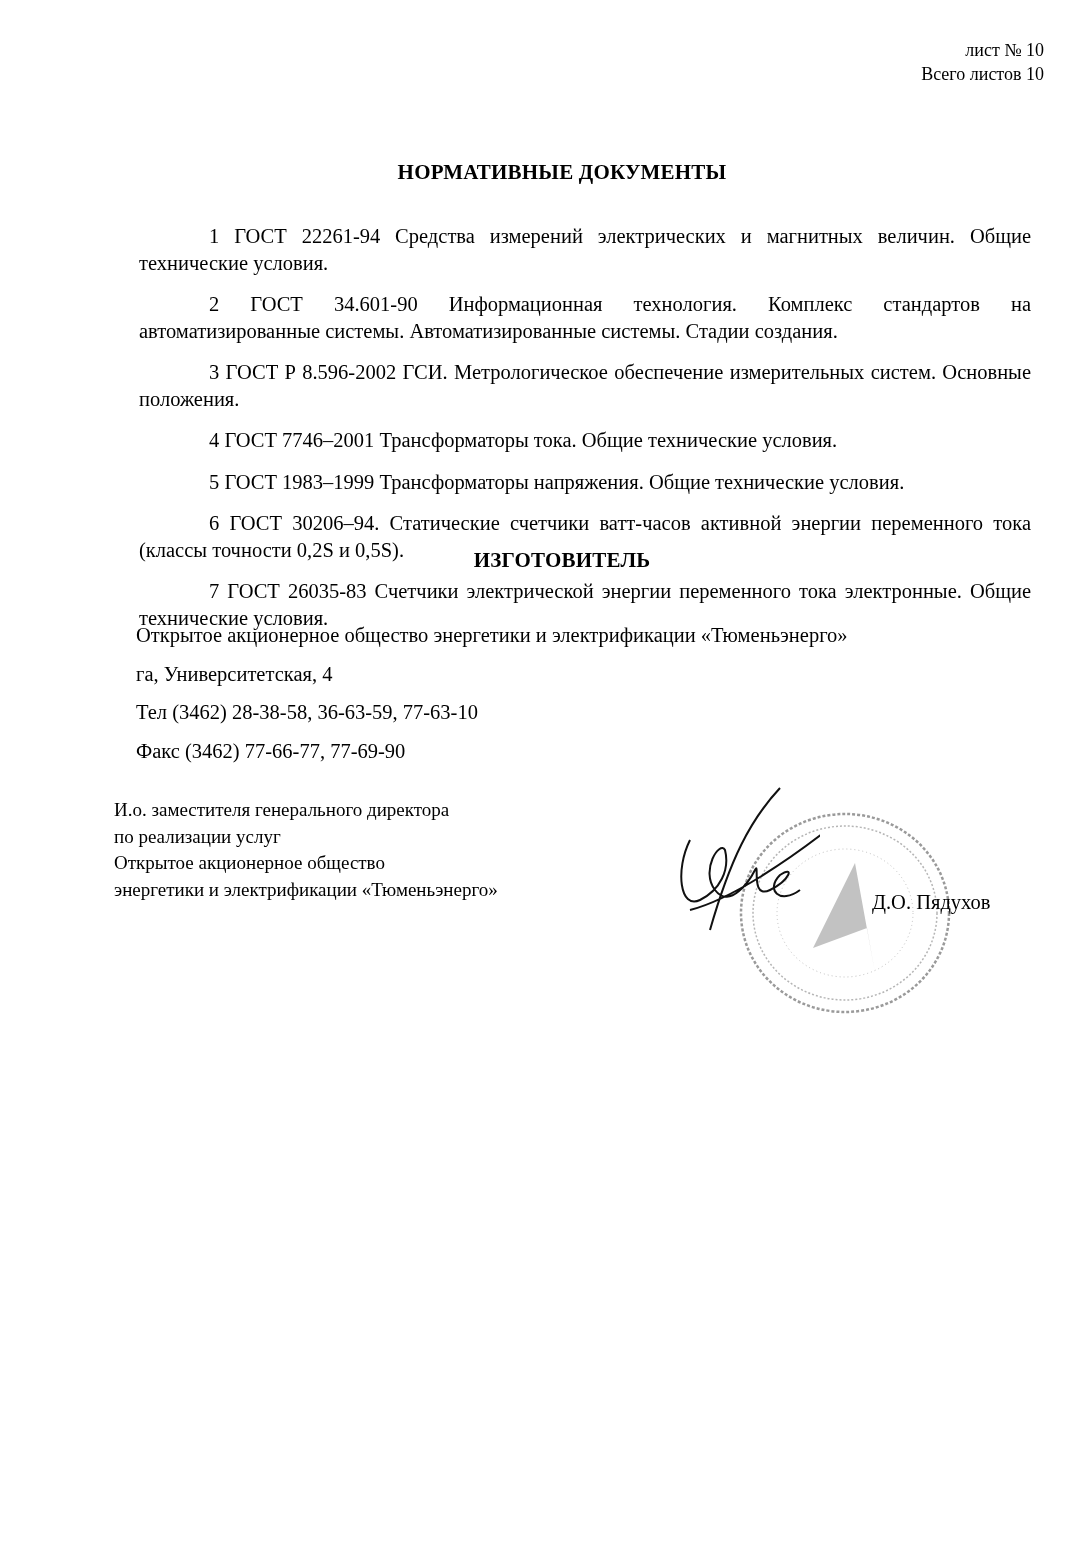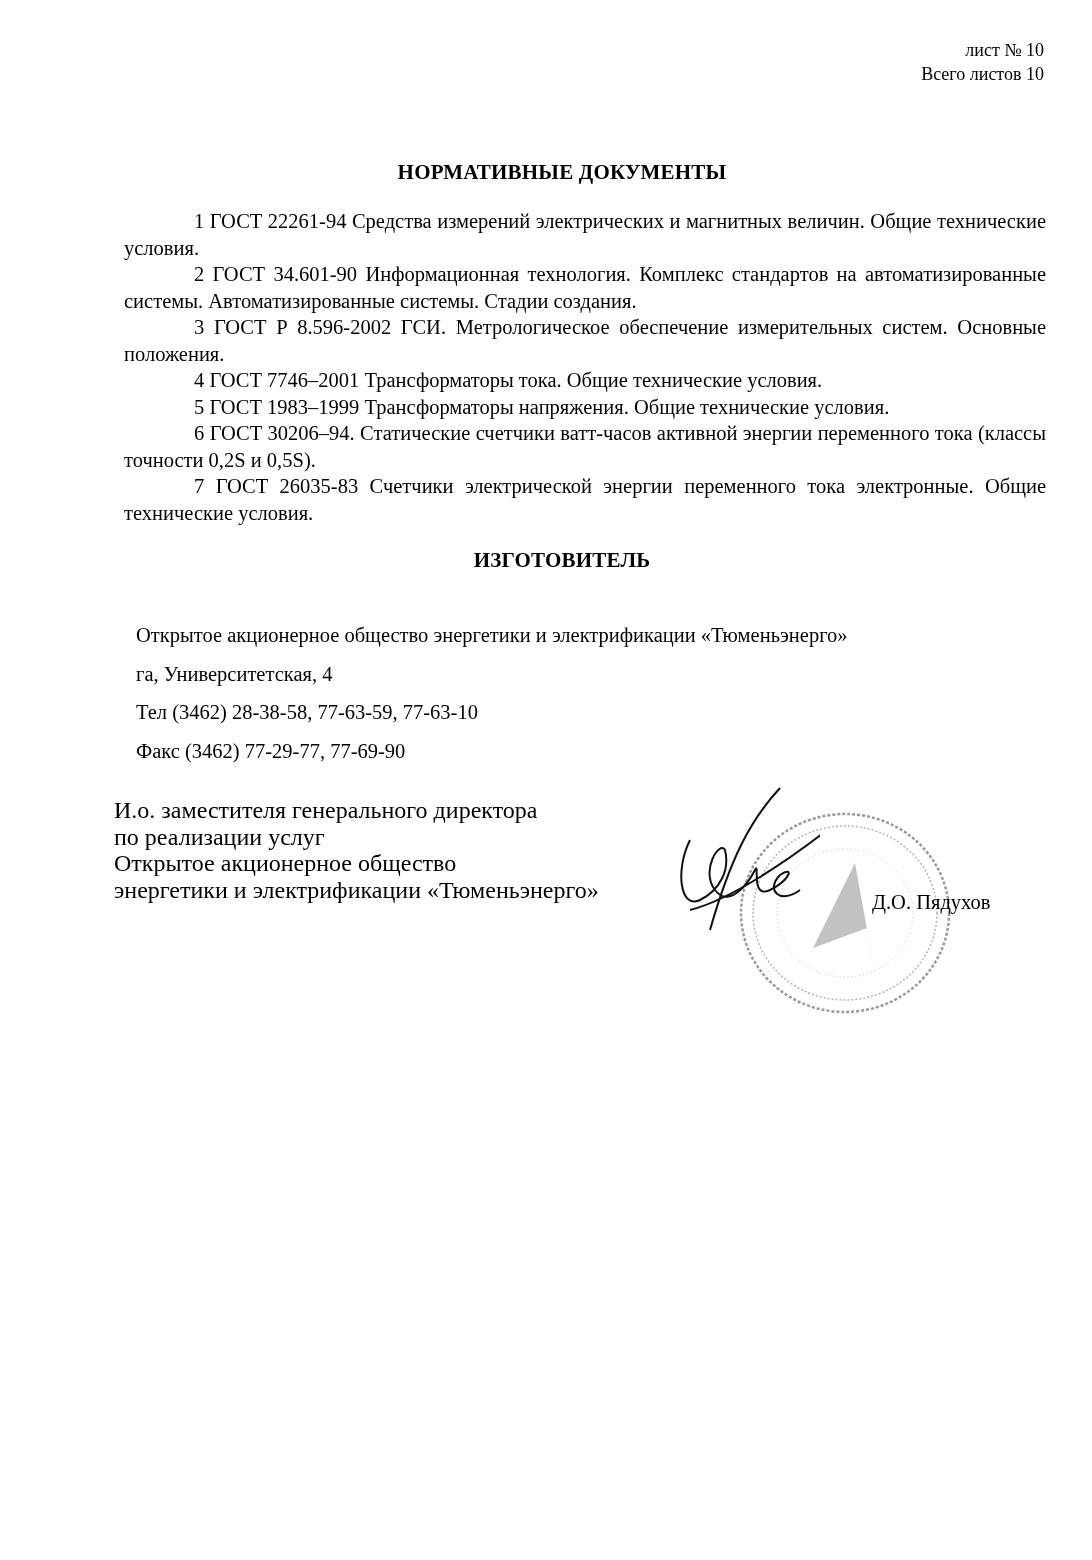--- a/index.html
+++ b/index.html
@@ -3,24 +3,24 @@
   <meta charset="utf-8">
   <style>
     html, body { margin: 0; padding: 0; background: #ffffff; }
     body { width: 1092px; height: 1560px; position: relative; overflow: hidden;
            font-family: "Liberation Serif", "DejaVu Serif", serif; color: #000; }
     .abs { position: absolute; }
     .sheet { right: 48px; top: 38px; text-align: right; font-size: 18px; line-height: 24px; }
     .sheet .num { }
     .h { left: 8px; width: 1092px; text-align: center; font-weight: bold; font-size: 21px; letter-spacing: 0.2px; padding-left: 8px; }
     .body-text { left: 124px; width: 922px; font-size: 20.5px; line-height: 26.5px; text-align: justify; }
-    .body-text p { margin: 0; text-indent: 70px; }
+    .body-text p { margin: 15px; text-indent: 70px; }
     .org { left: 124px; width: 922px; font-size: 20.5px; line-height: 26.5px; }
     .org div { margin: 12px; }
-    .sig-block { left: 114px; top: 797px; font-size: 24px; line-height: 26.5px; }
+    .sig-block { left: 114px; top: 797px; font-size: 19px; line-height: 26.5px; }
     .signer { left: 872px; top: 891px; font-size: 20.5px; }
     .stamp { left: 735px; top: 808px; width: 220px; height: 210px; }
     .signature { left: 670px; top: 780px; width: 150px; height: 170px; }
   </style>
 </head>
 <body>
 
 <div class="abs sheet">
   <div>
     <span>лист №</span>
@@ -42,22 +42,22 @@
   <p>5 ГОСТ 1983–1999 Трансформаторы напряжения. Общие технические условия.</p>
   <p>6 ГОСТ 30206–94. Статические счетчики ватт-часов активной энергии переменного тока (классы точности 0,2S и 0,5S).</p>
   <p>7 ГОСТ 26035-83 Счетчики электрической энергии переменного тока электронные. Общие технические условия.</p>
 </div>
 
 <div class="abs h" style="top:548px;">ИЗГОТОВИТЕЛЬ</div>
 
 <div class="abs org" style="top:610px;">
   <div>Открытое акционерное общество энергетики и электрификации «Тюменьэнерго»</div>
   <div>га, Университетская, 4</div>
-  <div>Тел (3462) 28-38-58, 77-63-59, 77-63-10</div>
-  <div>Факс (3462) 77-29-77, 77-69-90</div>
+  <div>Тел (3462) 28-38-58, 36-63-59, 77-63-10</div>
+  <div>Факс (3462) 77-66-77, 77-69-90</div>
 </div>
 
 <div class="abs sig-block">
   <div>И.о. заместителя генерального директора</div>
   <div>по реализации услуг</div>
   <div>Открытое акционерное общество</div>
   <div>энергетики и электрификации «Тюменьэнерго»</div>
 </div>
 
 <svg class="abs stamp" viewBox="0 0 220 210">

